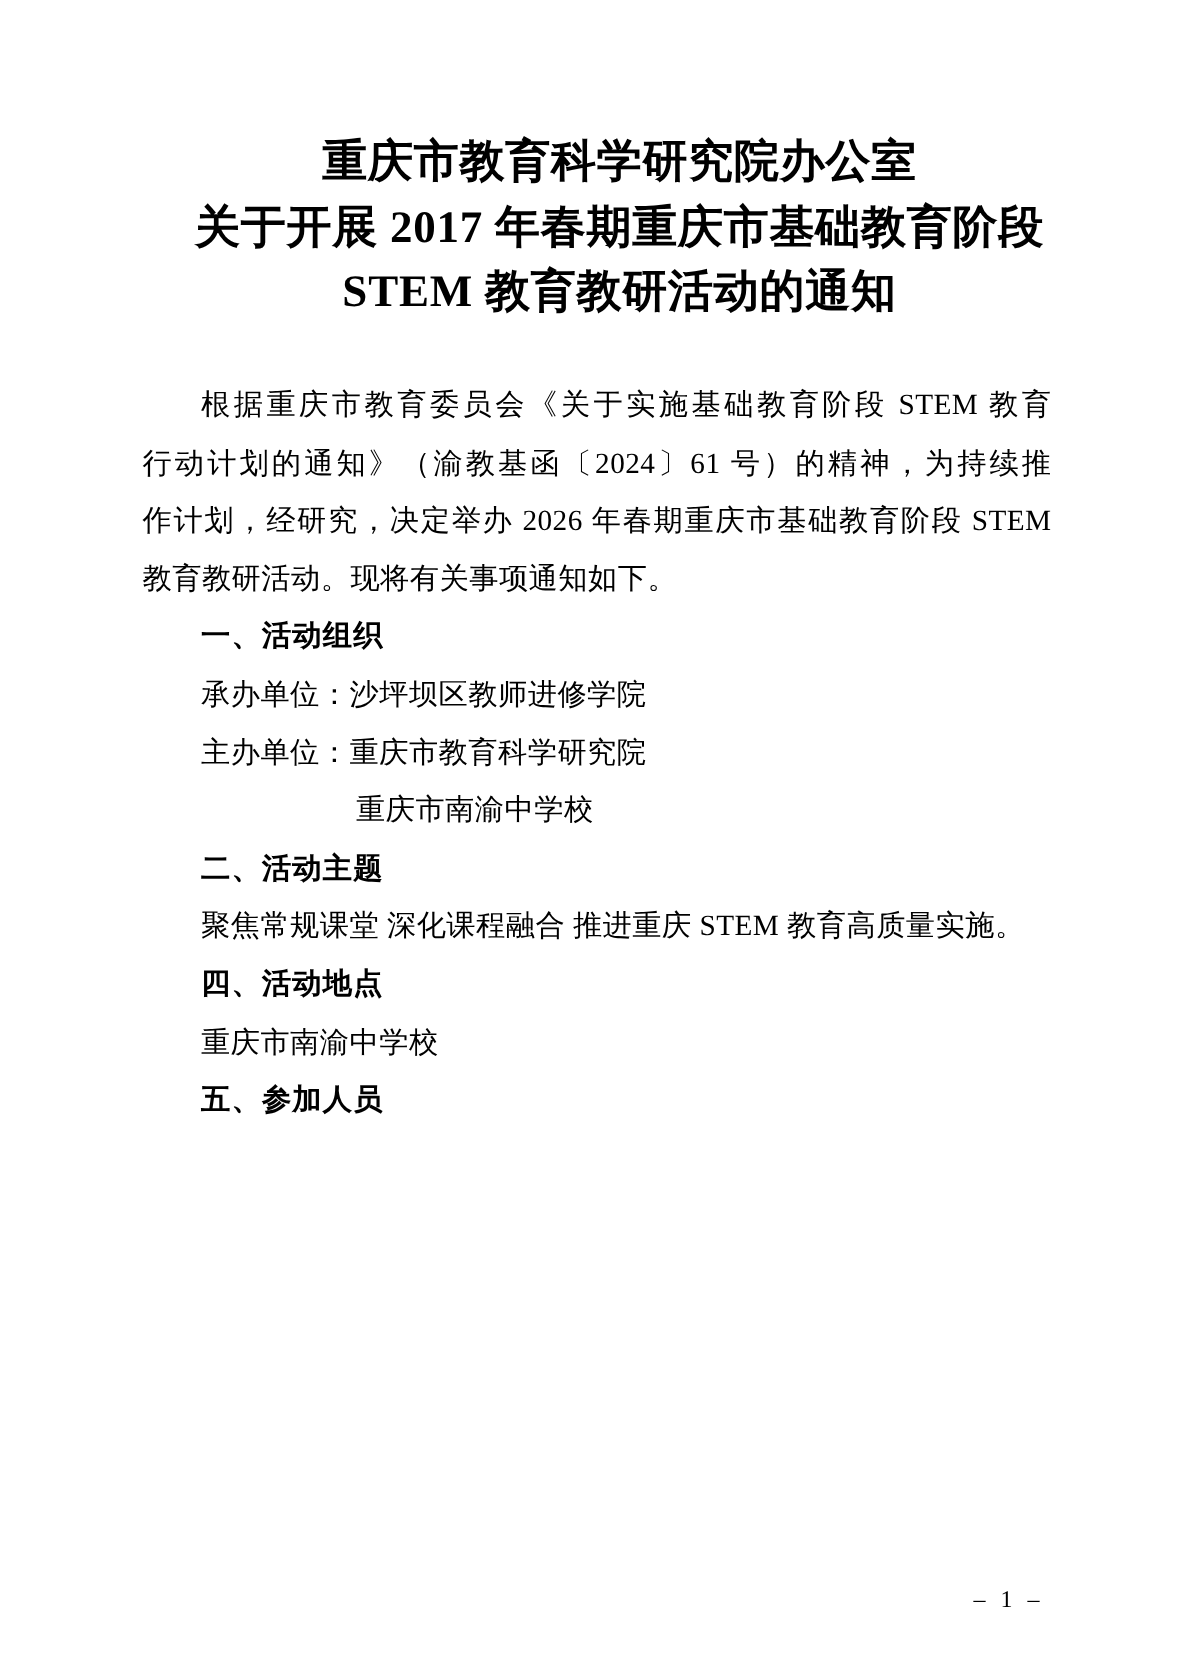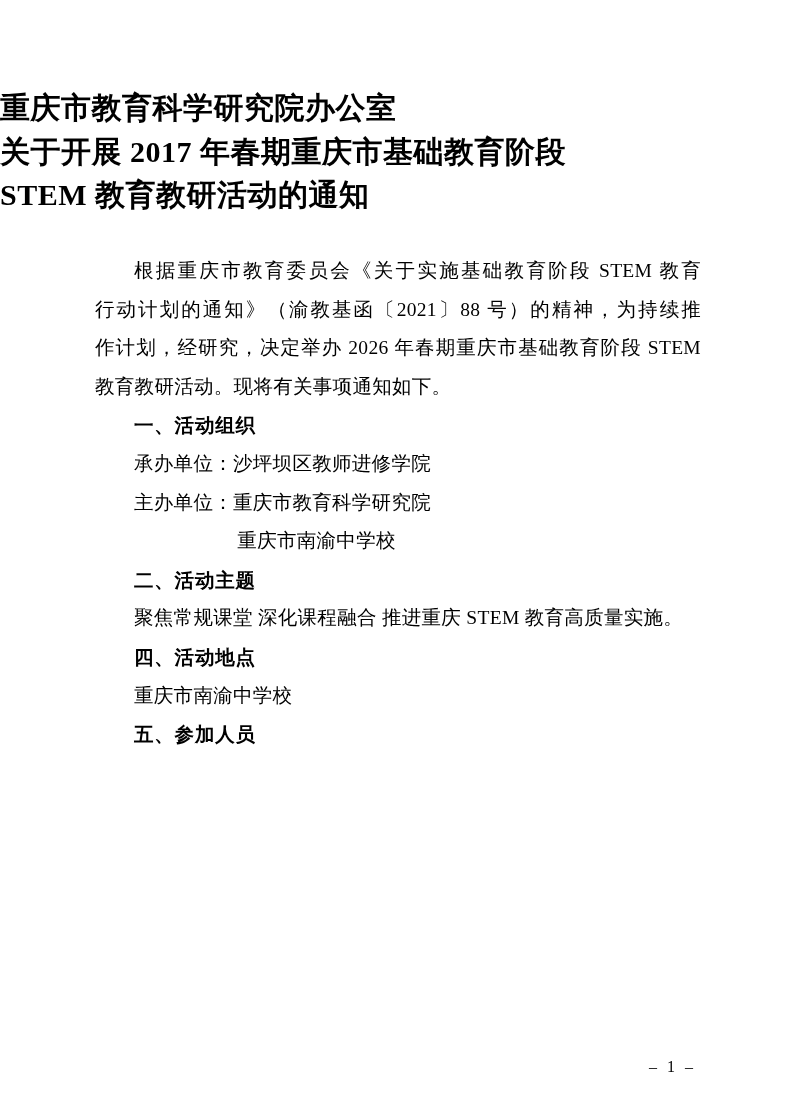--- a/index.html
+++ b/index.html
@@ -11,43 +11,44 @@
     background: #ffffff;
     color: #000000;
     overflow: hidden;
     font-family: "Liberation Serif", "DejaVu Serif", serif;
   }
   .doc-title {
     position: absolute;
     top: 86px;
     left: 0;
     width: 100%;
-    text-align: left;
+    text-align: center;
     font-size: 30px;
     line-height: 43.5px;
     font-weight: bold;
     font-family: "Liberation Serif", "DejaVu Serif", serif;
     letter-spacing: 0.5px;
+    padding-left: 32px;
   }
   .doc-body {
     position: absolute;
     top: 252px;
     left: 95px;
     width: 606px;
     font-size: 19.5px;
     line-height: 38.6px;
     letter-spacing: 0.3px;
   }
   .line { min-height: 38.6px; }
   .fill { text-align: justify; text-align-last: justify; }
   .indent { text-indent: 2em; }
   .indent-deep { text-indent: 7.3em; }
   .heading {
     font-weight: bold;
-    font-family: Liberation Sans, sans-serif;
+    font-family: Liberation Serif, serif;
     font-size: 19.5px;
     letter-spacing: 0.8px;
   }
   .page-number {
     position: absolute;
     bottom: 32px;
     right: 98px;
     font-size: 16px;
     letter-spacing: 3px;
     font-family: "Liberation Serif", "DejaVu Serif", serif;
@@ -59,21 +60,21 @@
 <div class="page">
 
   <div class="doc-title">
     <div class="title-line">重庆市教育科学研究院办公室</div>
     <div class="title-line">关于开展 2017 年春期重庆市基础教育阶段</div>
     <div class="title-line">STEM 教育教研活动的通知</div>
   </div>
 
   <div class="doc-body">
     <div class="line indent fill">根据重庆市教育委员会《关于实施基础教育阶段 STEM 教育</div>
-    <div class="line fill">行动计划的通知》（渝教基函〔2021〕88 号）的精神，为持续推</div>
+    <div class="line fill">行动计划的通知》（渝教基函〔2024〕61 号）的精神，为持续推</div>
     <div class="line fill">作计划，经研究，决定举办 2026 年春期重庆市基础教育阶段 STEM</div>
     <div class="line">教育教研活动。现将有关事项通知如下。</div>
     <div class="line heading indent">一、活动组织</div>
     <div class="line indent">承办单位：沙坪坝区教师进修学院</div>
     <div class="line indent">主办单位：重庆市教育科学研究院</div>
     <div class="line indent-deep">重庆市南渝中学校</div>
     <div class="line heading indent">二、活动主题</div>
     <div class="line indent">聚焦常规课堂 深化课程融合 推进重庆 STEM 教育高质量实施。</div>
     <div class="line heading indent">四、活动地点</div>
     <div class="line indent">重庆市南渝中学校</div>

